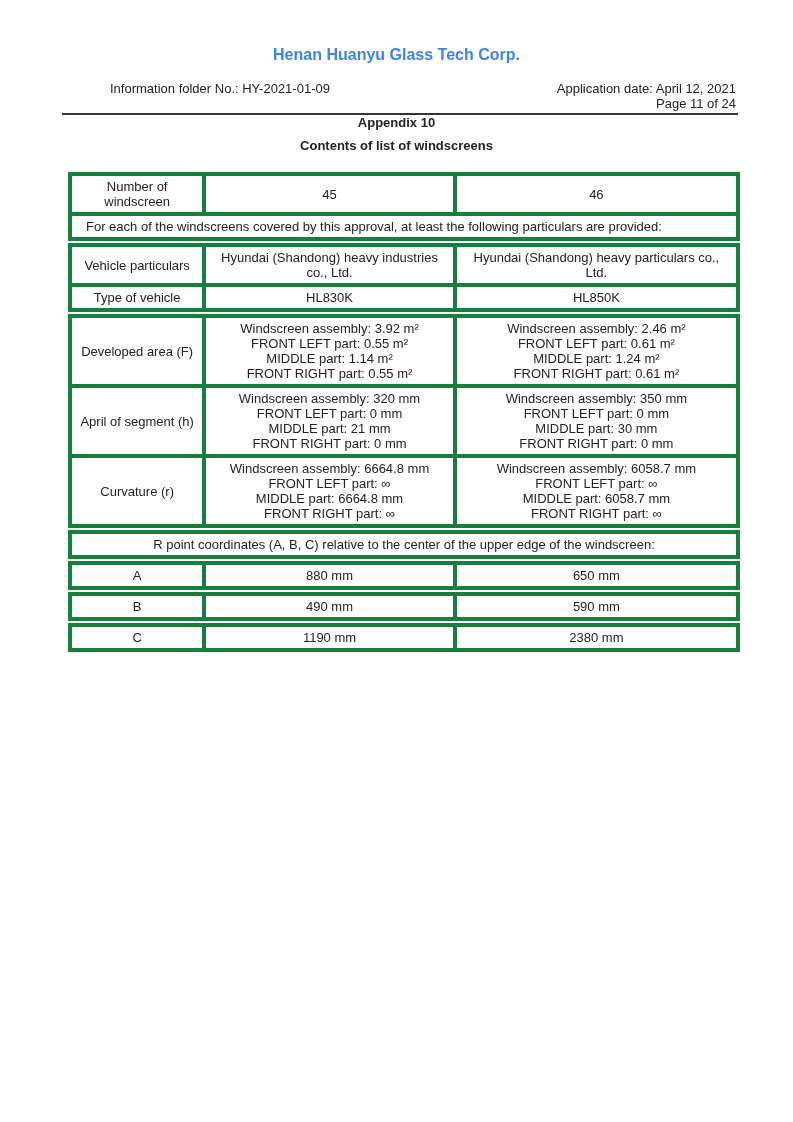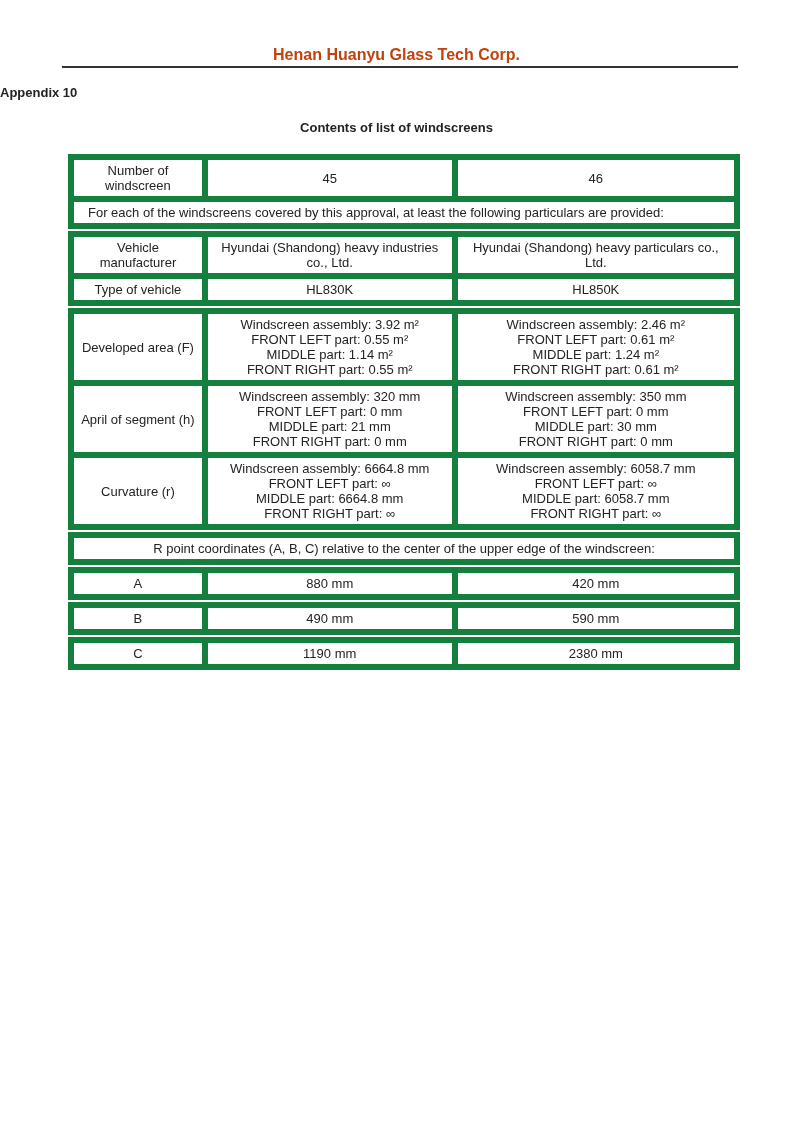--- a/index.html
+++ b/index.html
@@ -11,80 +11,86 @@
     position: relative;
     overflow: hidden;
   }
   .page { width: 793px; height: 1122px; background: #ffffff; }
 
   .company-title {
     padding-top: 46px;
     text-align: center;
     font-size: 16px;
     font-weight: bold;
-    color: #c2410c;
+    color: #3b82f6;
   }
   .header-row {
     display: flex;
     justify-content: space-between;
     align-items: flex-start;
     margin: 17px 57px 0 110px;
     font-size: 13px;
     line-height: 15px;
   }
   .header-right { text-align: right; }
   .rule {
     margin: 2px 55px 0 62px;
     border-bottom: 2px solid #343434;
   }
   .appendix-title {
-    margin-top: 17px;
-    text-align: left;
+    text-align: center;
     font-size: 13px;
     font-weight: bold;
   }
   .sub-title {
-    margin-top: 20px;
+    margin-top: 8px;
     text-align: center;
     font-size: 13px;
     font-weight: bold;
   }
 
   .tablewrap { margin: 19px 0 0 68px; width: 672px; }
   table.grp {
     border-collapse: collapse;
     table-layout: fixed;
     width: 100%;
     margin-top: 2px;
   }
   table.grp:first-child { margin-top: 0; }
   col.c-label { width: 20.1%; }
   col.c-v1   { width: 37.5%; }
   col.c-v2   { width: 42.4%; }
   .grp th, .grp td {
-    border: 6px solid #15803d;
+    border: 4px solid #15803d;
     font-size: 13px;
     line-height: 15px;
     padding: 3px 5px;
     text-align: center;
     vertical-align: middle;
     font-weight: normal;
     word-wrap: break-word;
   }
   .ml { white-space: pre-line; }
   td.span-left { text-align: left; padding-left: 14px; }
   td.span-center { text-align: center; }
 </style>
 </head>
 <body>
 
 <div class="page">
 
   <div class="company-title">Henan Huanyu Glass Tech Corp.</div>
 
+  <div class="header-row">
+    <span>Information folder No.: HY-2021-01-09</span>
+    <span class="header-right">
+      <span>Application date: April 12, 2021</span><br>
+      <span>Page 11 of 24</span>
+    </span>
+  </div>
 
   <div class="rule"></div>
 
   <div class="appendix-title">Appendix 10</div>
   <div class="sub-title">Contents of list of windscreens</div>
 
   <div class="tablewrap">
 
     <table class="grp">
       <colgroup>
@@ -105,21 +111,21 @@
       </table>
 
     <table class="grp">
       <colgroup>
           <col class="c-label">
           <col class="c-v1">
           <col class="c-v2">
         </colgroup>
       <tbody>
           <tr>
-        <th>Vehicle manufacturer</th>
+        <th>Vehicle particulars</th>
         <td class="ml">Hyundai (Shandong) heavy industries
 co., Ltd.</td>
         <td class="ml">Hyundai (Shandong) heavy particulars co.,
 Ltd.</td>
       </tr>
       <tr>
         <th>Type of vehicle</th>
         <td>HL830K</td>
         <td>HL850K</td>
       </tr>
@@ -187,21 +193,21 @@
     <table class="grp">
       <colgroup>
           <col class="c-label">
           <col class="c-v1">
           <col class="c-v2">
         </colgroup>
       <tbody>
           <tr>
         <th>A</th>
         <td>880 mm</td>
-        <td>420 mm</td>
+        <td>650 mm</td>
       </tr>
     </tbody>
       </table>
 
     <table class="grp">
       <colgroup>
           <col class="c-label">
           <col class="c-v1">
           <col class="c-v2">
         </colgroup>

